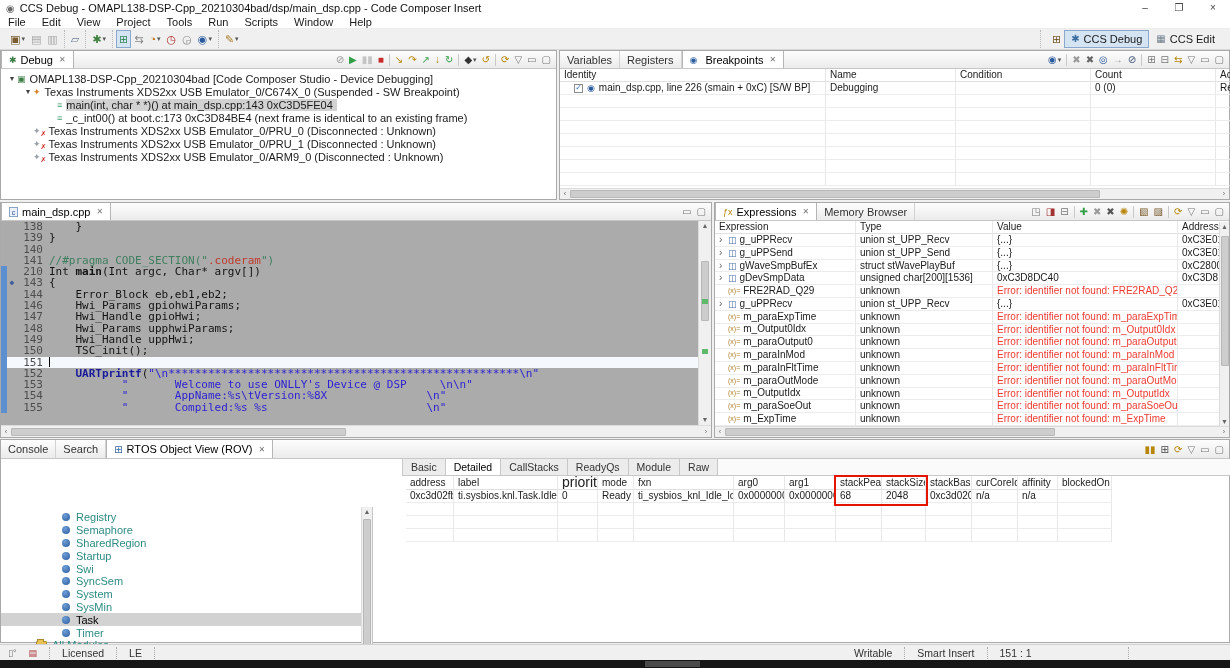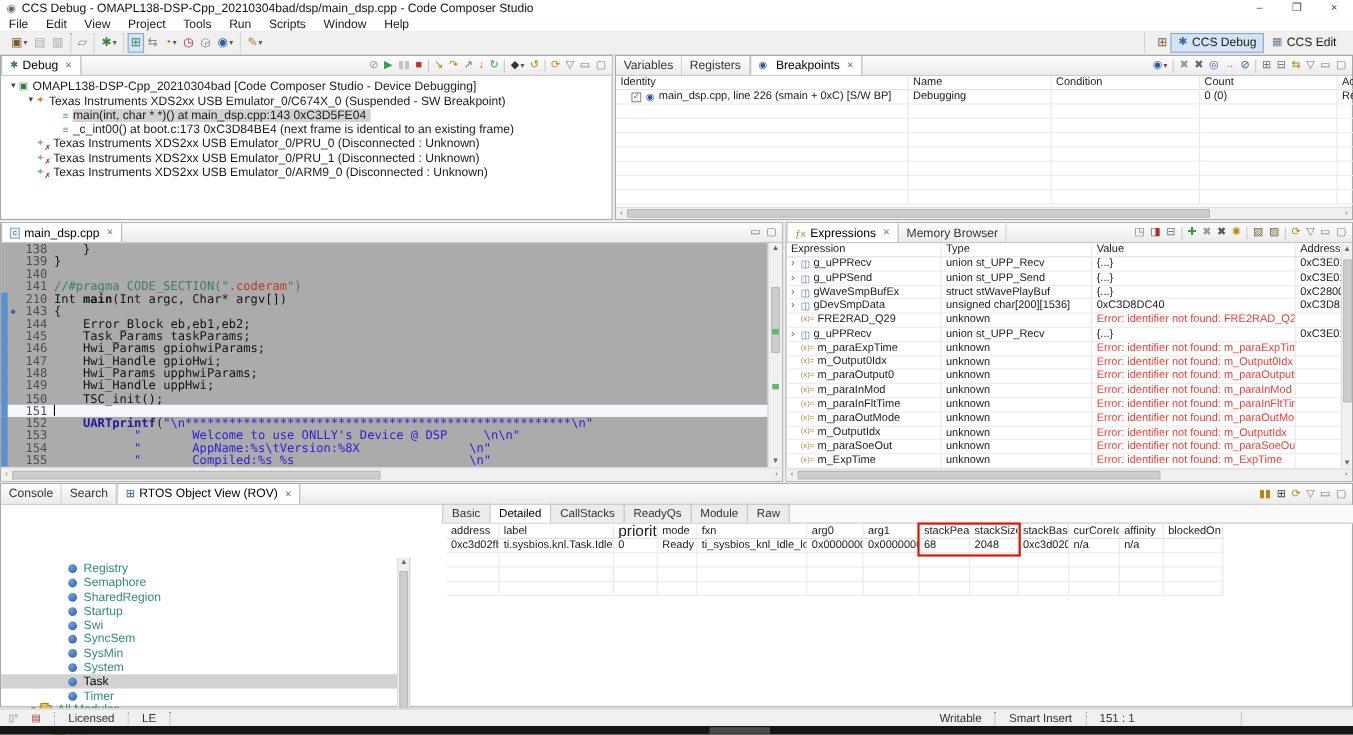--- a/index.html
+++ b/index.html
@@ -103,21 +103,21 @@
   .bp-dot { color:#2a5b9e; font-size:9px; margin-right:4px; flex:none; }
   .ficon { display:inline-block; width:9px; height:10px; line-height:10px; text-align:center; background:#eaf1fb; border:1px solid #8aa5c8; color:#2a4d8f; font-size:7px; flex:none; }
 </style>
 </head>
 <body>
 
 <div id="screen">
 
   <div id="titlebar" class="abs">
     <span class="appicon">◉</span>
-    <span class="title">CCS Debug - OMAPL138-DSP-Cpp_20210304bad/dsp/main_dsp.cpp - Code Composer Studio</span>
+    <span class="title">CCS Debug - OMAPL138-DSP-Cpp_20210304bad/dsp/main_dsp.cpp - Code Composer Insert</span>
     <span class="wbtns">
       <span class="wbtn">–</span>
       <span class="wbtn">❐</span>
       <span class="wbtn">×</span>
     </span>
   </div>
 
   <div id="menubar" class="abs">
       <span class="menu-item">File</span>
       <span class="menu-item">Edit</span>
@@ -450,21 +450,20 @@
       </span>
     </div>
     <div class="ed-body" id="ed-body" style="height:204px;width:697px;">
         <div class="cl"><span class="cl-bar"></span><span class="cl-marker"></span><span class="cl-num">138</span><span class="cl-code"><span class="tok-p">    }</span></span></div>
         <div class="cl"><span class="cl-bar"></span><span class="cl-marker"></span><span class="cl-num">139</span><span class="cl-code"><span class="tok-p">}</span></span></div>
         <div class="cl"><span class="cl-bar"></span><span class="cl-marker"></span><span class="cl-num">140</span><span class="cl-code"></span></div>
         <div class="cl"><span class="cl-bar"></span><span class="cl-marker"></span><span class="cl-num">141</span><span class="cl-code"><span class="tok-c">//#pragma CODE_SECTION("</span><span class="tok-r">.coderam</span><span class="tok-c">")</span></span></div>
         <div class="cl"><span class="cl-bar chg"></span><span class="cl-marker"></span><span class="cl-num">210</span><span class="cl-code"><span class="tok-p">Int </span><span class="tok-f">main</span><span class="tok-p">(Int argc, Char* argv[])</span></span></div>
         <div class="cl"><span class="cl-bar chg"></span><span class="cl-marker">◆</span><span class="cl-num">143</span><span class="cl-code"><span class="tok-p">{</span></span></div>
         <div class="cl"><span class="cl-bar chg"></span><span class="cl-marker"></span><span class="cl-num">144</span><span class="cl-code"><span class="tok-p">    Error_Block eb,eb1,eb2;</span></span></div>
-        <div class="cl"><span class="cl-bar chg"></span><span class="cl-marker"></span><span class="cl-num">145</span><span class="cl-code"><span class="tok-p">    Task_Params taskParams;</span></span></div>
         <div class="cl"><span class="cl-bar chg"></span><span class="cl-marker"></span><span class="cl-num">146</span><span class="cl-code"><span class="tok-p">    Hwi_Params gpiohwiParams;</span></span></div>
         <div class="cl"><span class="cl-bar chg"></span><span class="cl-marker"></span><span class="cl-num">147</span><span class="cl-code"><span class="tok-p">    Hwi_Handle gpioHwi;</span></span></div>
         <div class="cl"><span class="cl-bar chg"></span><span class="cl-marker"></span><span class="cl-num">148</span><span class="cl-code"><span class="tok-p">    Hwi_Params upphwiParams;</span></span></div>
         <div class="cl"><span class="cl-bar chg"></span><span class="cl-marker"></span><span class="cl-num">149</span><span class="cl-code"><span class="tok-p">    Hwi_Handle uppHwi;</span></span></div>
         <div class="cl"><span class="cl-bar chg"></span><span class="cl-marker"></span><span class="cl-num">150</span><span class="cl-code"><span class="tok-p">    TSC_init();</span></span></div>
         <div class="cl cur"><span class="cl-bar chg"></span><span class="cl-marker"></span><span class="cl-num">151</span><span class="cl-code"><span class="cursor-bar"></span></span></div>
         <div class="cl"><span class="cl-bar chg"></span><span class="cl-marker"></span><span class="cl-num">152</span><span class="cl-code"><span class="tok-p">    </span><span class="tok-fn">UARTprintf</span><span class="tok-p">(</span><span class="tok-s">"\n*****************************************************\n"</span></span></div>
         <div class="cl"><span class="cl-bar chg"></span><span class="cl-marker"></span><span class="cl-num">153</span><span class="cl-code"><span class="tok-p">           </span><span class="tok-s">"       Welcome to use ONLLY's Device @ DSP     \n\n"</span></span></div>
         <div class="cl"><span class="cl-bar chg"></span><span class="cl-marker"></span><span class="cl-num">154</span><span class="cl-code"><span class="tok-p">           </span><span class="tok-s">"       AppName:%s\tVersion:%8X               \n"</span></span></div>
         <div class="cl"><span class="cl-bar chg"></span><span class="cl-marker"></span><span class="cl-num">155</span><span class="cl-code"><span class="tok-p">           </span><span class="tok-s">"       Compiled:%s %s                        \n"</span></span></div>
@@ -770,26 +769,26 @@
             <span class="rt-label">Swi</span>
           </div>
           <div class="rt-row" style="padding-left: 50px;">
             <span class="rt-arrow"></span>
             <span class="rt-dot"></span>
             <span class="rt-label">SyncSem</span>
           </div>
           <div class="rt-row" style="padding-left: 50px;">
             <span class="rt-arrow"></span>
             <span class="rt-dot"></span>
-            <span class="rt-label">SysMin</span>
+            <span class="rt-label">System</span>
           </div>
           <div class="rt-row" style="padding-left: 50px;">
             <span class="rt-arrow"></span>
             <span class="rt-dot"></span>
-            <span class="rt-label">System</span>
+            <span class="rt-label">SysMin</span>
           </div>
           <div class="rt-row sel" style="padding-left: 50px;">
             <span class="rt-arrow"></span>
             <span class="rt-dot"></span>
             <span class="rt-label">Task</span>
           </div>
           <div class="rt-row" style="padding-left: 50px;">
             <span class="rt-arrow"></span>
             <span class="rt-dot"></span>
             <span class="rt-label">Timer</span>

